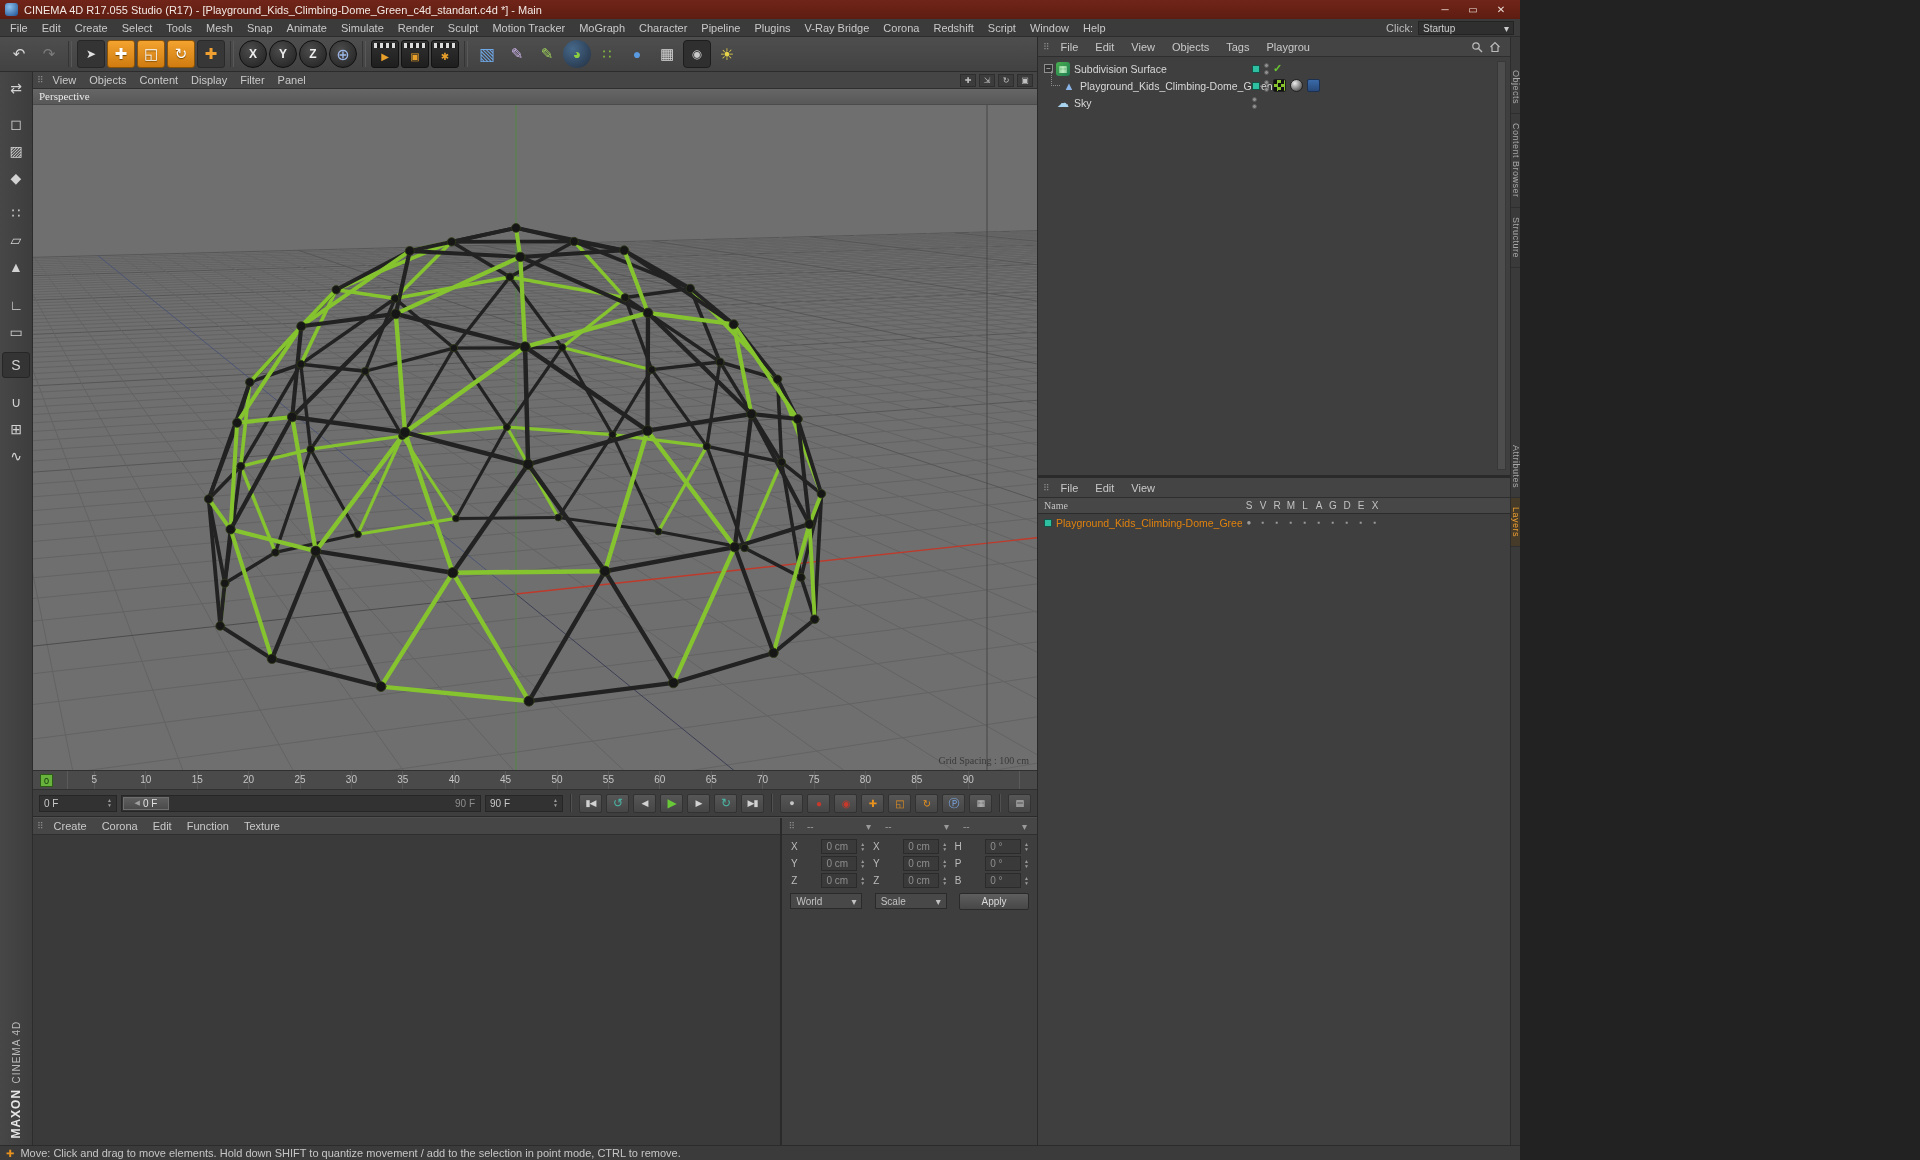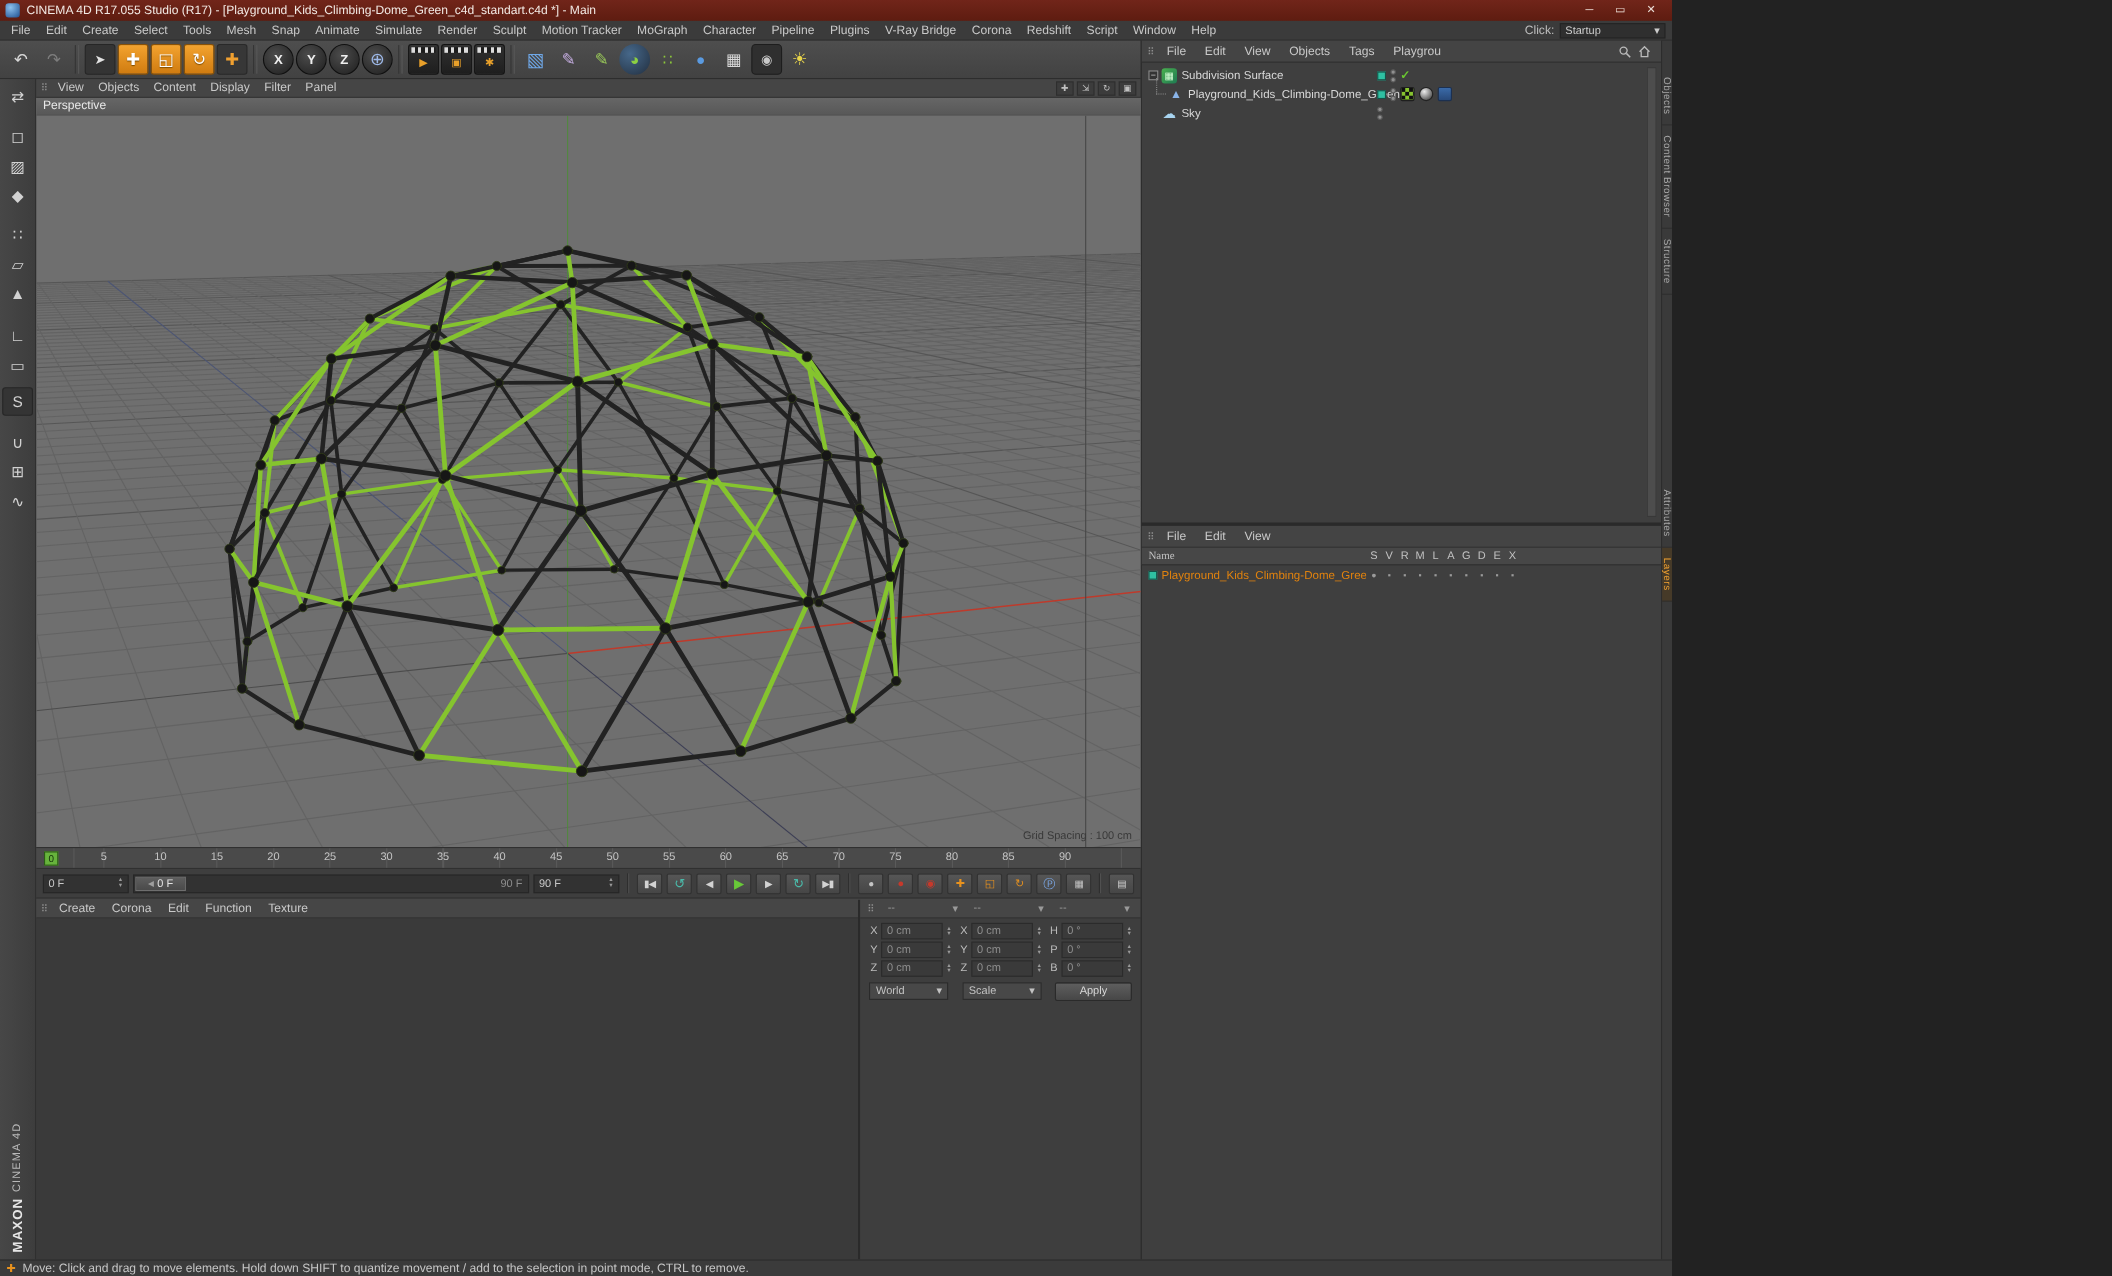--- a/index.html
+++ b/index.html
@@ -63,21 +63,21 @@
   .center-stack{width:1004px;display:flex;flex-direction:column;}
 
   
   .vp-menu{height:17px;background:#454545;border-bottom:1px solid #2f2f2f;display:flex;align-items:center;gap:1px;padding:0 4px;}
   .grip{color:#8d8d8d;font-size:9px;margin-right:2px;}
   .vp-menu-item{padding:0 6px;color:#c9c9c9;}
   .vp-corner{margin-left:auto;display:flex;gap:3px;}
   .vpc{width:16px;height:13px;display:flex;align-items:center;justify-content:center;background:#3c3c3c;border:1px solid #2e2e2e;color:#c0c0c0;font-size:8px;}
 
   
-  .viewport{position:relative;height:681px;background:#6f6f6f;overflow:hidden;}
+  .viewport{position:relative;height:681px;background:#6f6f6f;overflow:hidden;font-family:Liberation Serif, serif;}
   .vp-title{position:absolute;top:0;left:0;right:0;height:16px;background:linear-gradient(#666,#585858);border-bottom:1px solid #4b4b4b;font-size:11px;color:#e9e9e9;padding:1px 6px;z-index:2;}
   .viewport svg{position:absolute;top:16px;left:0;}
   .grid-spacing{position:absolute;right:8px;bottom:4px;font-size:10px;color:#393939;z-index:2;}
 
   
   .ruler{position:relative;height:20px;background:#4a4a4a;border-top:1px solid #303030;border-bottom:1px solid #303030;overflow:hidden;
      background-image:repeating-linear-gradient(90deg,#5a5a5a 0 1px,transparent 1px 51.4px);background-position:61px 0;}
   .ruler-num{position:absolute;top:3px;transform:translateX(-50%);font-size:10px;color:#c4c4c4;}
   .tl-marker{position:absolute;left:7px;top:3px;width:13px;height:13px;background:#67b33c;border:1px solid #2c5c17;color:#12300a;font-size:9px;display:flex;align-items:center;justify-content:center;z-index:2;}
 
@@ -111,21 +111,21 @@
                 repeating-conic-gradient(#7fbe2e 0 25%,#0f120a 0 50%);
      background-size:auto,auto,23px 23px;border:1px solid #1c1c1c;}
   .mat-label{background:#d07f12;color:#241404;font-size:10px;padding:0 3px;max-width:52px;overflow:hidden;white-space:nowrap;}
 
   .coords{flex:1;background:#3e3e3e;display:flex;flex-direction:column;}
   .coord-headrow{height:17px;background:#464646;border-bottom:1px solid #2f2f2f;display:flex;align-items:center;padding:0 6px;gap:6px;}
   .coord-header{width:72px;display:flex;justify-content:space-between;color:#9a9a9a;font-size:10px;padding:0 4px;}
   .coord-grid{display:grid;grid-template-columns:repeat(3,1fr);gap:2px 7px;padding:4px 8px 2px 8px;}
   .cfield{display:flex;align-items:center;gap:3px;}
   .clabel{width:8px;color:#bcbcbc;font-size:10px;text-align:center;}
-  .cbox{flex:1;height:15px;background:#3a3a3a;border:1px solid #2b2b2b;color:#8e8e8e;font-size:10px;display:flex;align-items:center;padding:0 4px;}
+  .cbox{flex:1;height:15px;background:#3a3a3a;border:1px solid #2b2b2b;color:#8e8e8e;font-size:10px;display:flex;align-items:center;padding:0 4px;margin-left:20px;}
   .coord-footer{display:flex;gap:7px;padding:3px 8px;justify-content:space-between;}
   .cselect{width:72px;height:16px;background:#484848;border:1px solid #2a2a2a;display:flex;justify-content:space-between;align-items:center;padding:0 5px;color:#c2c2c2;font-size:10px;}
   .apply-btn{width:70px;height:17px;background:linear-gradient(#5e5e5e,#474747);border:1px solid #2a2a2a;border-radius:2px;color:#dadada;font-size:10px;display:flex;align-items:center;justify-content:center;}
 
   
   .right-dock{width:873px;display:flex;flex-direction:column;border-left:1px solid #2a2a2a;background:#3f3f3f;}
   .om-panel{height:441px;display:flex;flex-direction:column;border-bottom:3px solid #2a2a2a;position:relative;}
   .dock-menu{height:20px;background:#444;border-bottom:1px solid #2e2e2e;display:flex;align-items:center;gap:1px;padding:0 5px;flex:0 0 auto;}
   .dock-menu-item{padding:0 8px;color:#c9c9c9;}
   .dock-menu-icons{margin-left:auto;display:flex;gap:6px;align-items:center;padding-right:4px;}

